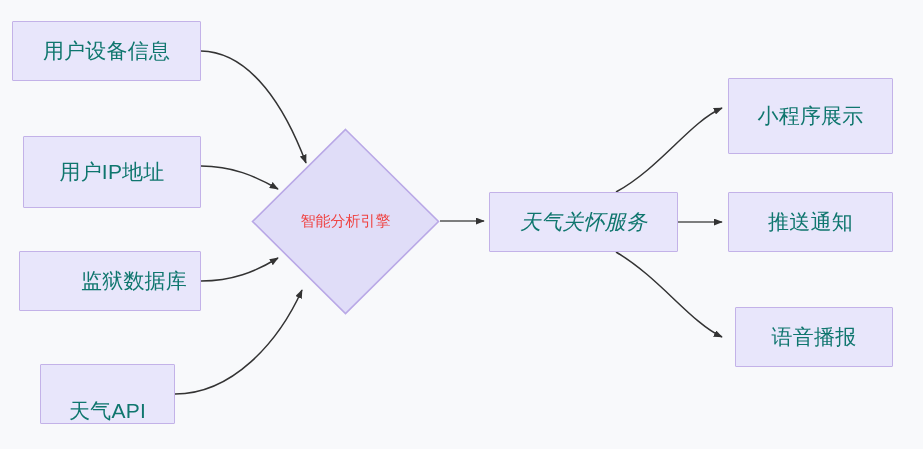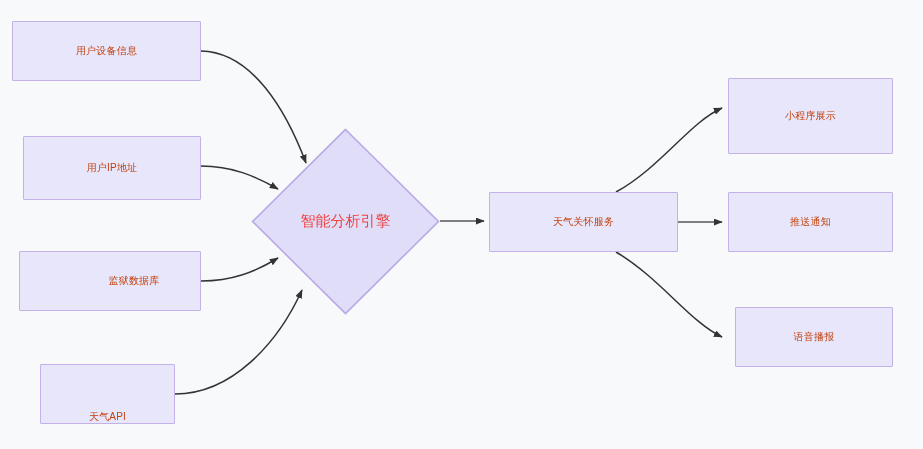--- a/index.html
+++ b/index.html
@@ -35,22 +35,22 @@
     display: flex;
     align-items: center;
     justify-content: center;
   }
   .node-rect {
     background: #e8e6fb;
     border: 1.4px solid #c3b2e8;
     border-radius: 1px;
   }
   .node-label {
-    font-size: 10px;
-    color: #c2410c;
+    font-size: 21px;
+    color: #0f766e;
     line-height: 1.2;
     letter-spacing: 0.2px;
     white-space: nowrap;
     user-select: none;
   }
   .node-diamond {
     background: transparent;
     border: none;
   }
   .diamond-shape {
@@ -95,40 +95,40 @@
 
     <path d="M 678,222 L 722,222" fill="none" stroke="#555555" stroke-width="1.7" marker-end="url(#arrowhead)"></path>
 
     <path d="M 616,252 C 660,278 690,322 722,337" fill="none" stroke="#333333" stroke-width="1.5" marker-end="url(#arrowhead)"></path>
   </svg>
 
   <div class="node node-rect" style="left:12px; top:21px; width:189px; height:60px;">
     <span class="node-label">用户设备信息</span>
   </div>
 
-  <div class="node node-rect" style="left:23px; top:136px; width:178px; height:64px;">
+  <div class="node node-rect" style="left:23px; top:136px; width:178px; height:72px;">
     <span class="node-label">用户IP地址</span>
   </div>
 
   <div class="node node-rect" style="left:19px; top:251px; width:182px; height:60px;padding-left:48px;">
     <span class="node-label">监狱数据库</span>
   </div>
 
   <div class="node node-rect" style="left:40px; top:364px; width:135px; height:60px;align-items:flex-end;">
     <span class="node-label">天气API</span>
   </div>
 
   <div class="node node-diamond" style="left:251px; top:128px; width:189px; height:187px;">
     <svg class="diamond-shape" viewBox="0 0 189 187" preserveAspectRatio="none" xmlns="http://www.w3.org/2000/svg">
       <polygon points="94.5,1.5 187.5,93.5 94.5,185.5 1.5,93.5" fill="#e0ddf8" stroke="#b9a8e6" stroke-width="1.6"></polygon>
     </svg>
     <span class="diamond-label">智能分析引擎</span>
   </div>
 
-  <div class="node node-rect" style="left:489px; top:192px; width:189px; height:60px;">
+  <div class="node node-rect" style="left:489px; top:192px; width:189px; height:60px;font-style:italic;">
     <span class="node-label">天气关怀服务</span>
   </div>
 
   <div class="node node-rect" style="left:728px; top:78px; width:165px; height:76px;">
     <span class="node-label">小程序展示</span>
   </div>
 
   <div class="node node-rect" style="left:728px; top:192px; width:165px; height:60px;text-align:right;">
     <span class="node-label">推送通知</span>
   </div>

